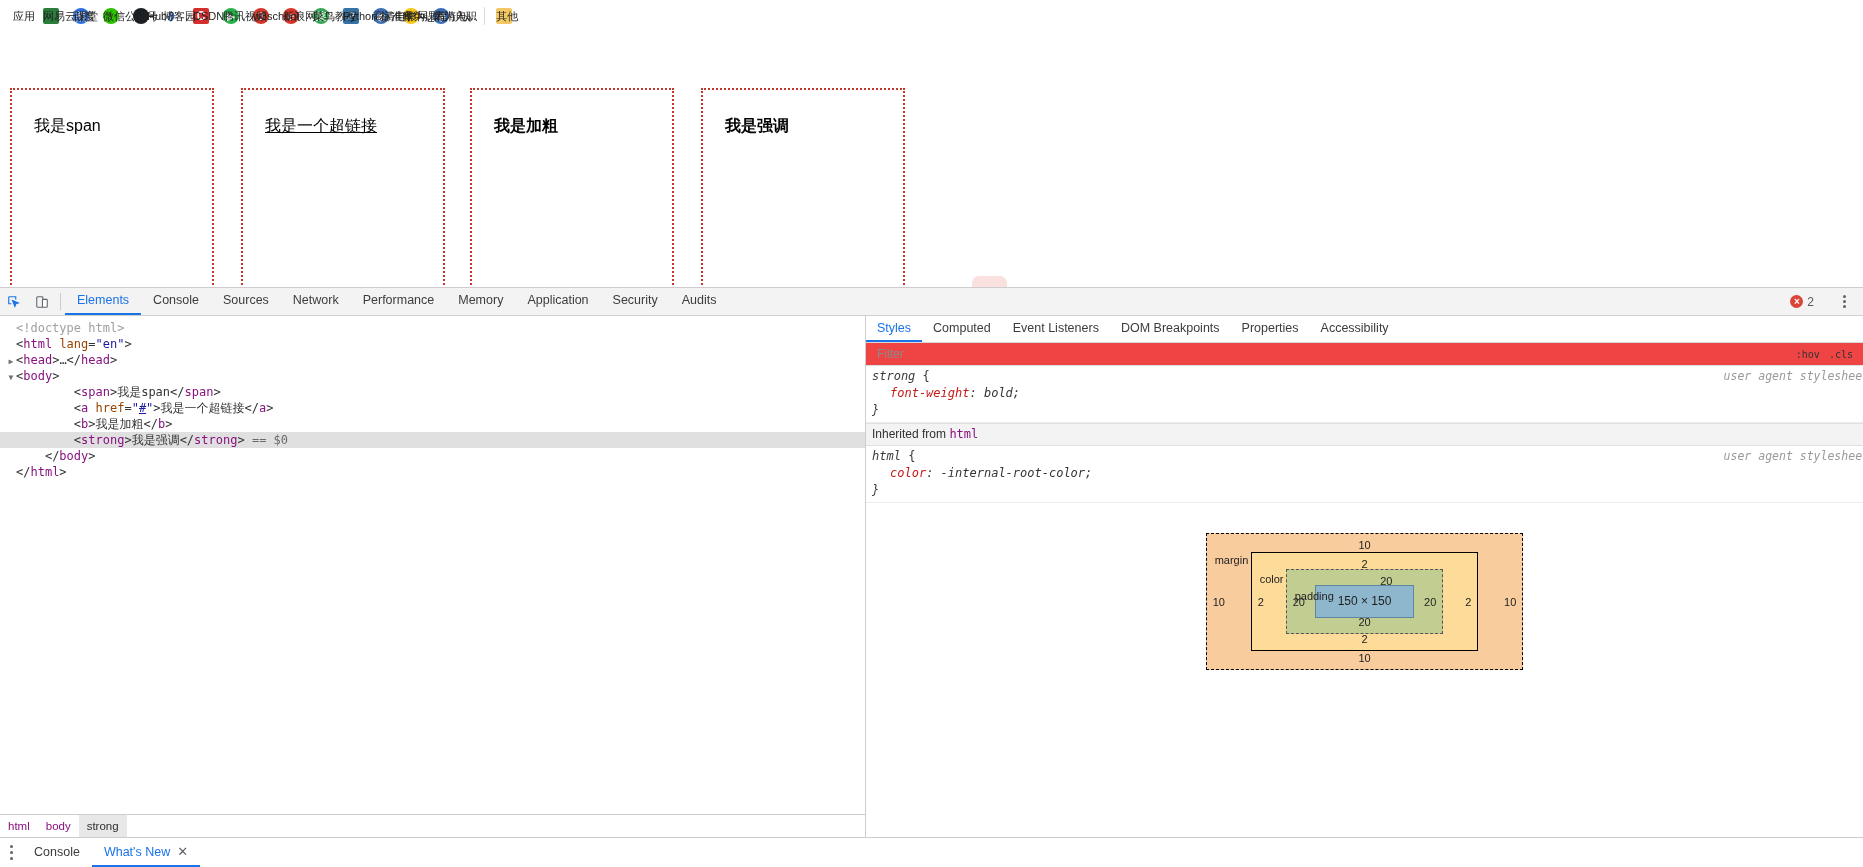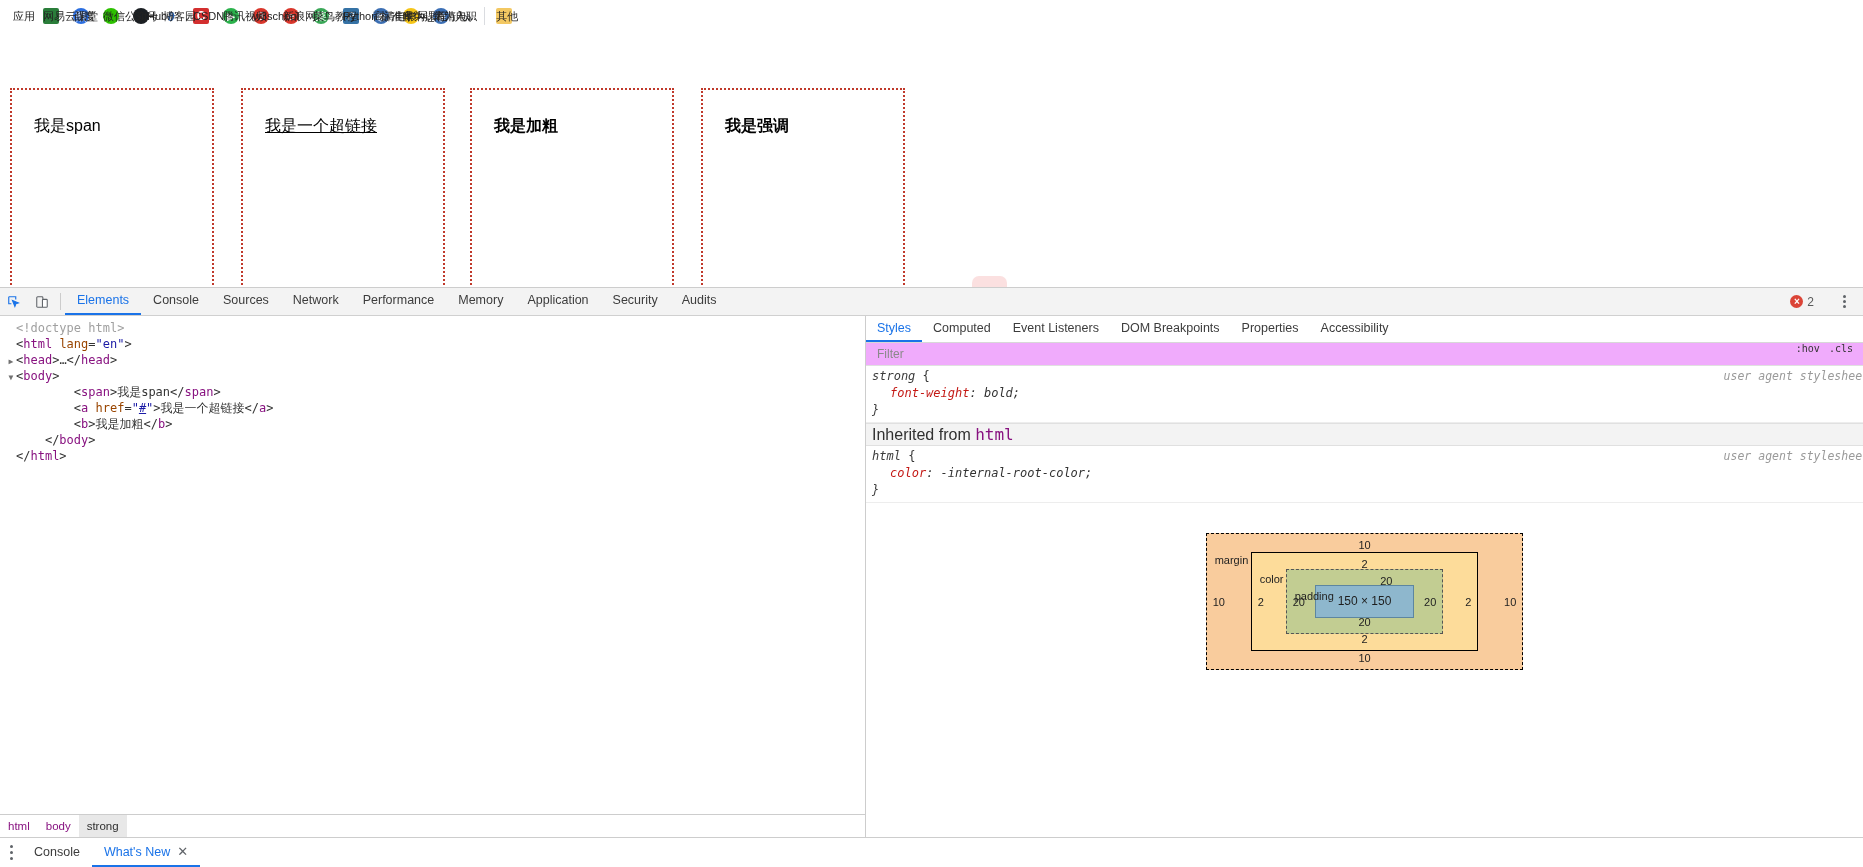--- a/index.html
+++ b/index.html
@@ -313,21 +313,22 @@
     color: #3c3c3c;
     border-bottom: 2px solid transparent;
     cursor: default;
   }
   .st-tab.active { color:#1a73e8; border-bottom-color:#1a73e8; }
 
   #filter-row {
     height: 22px;
     min-height: 22px;
     display: flex;
-    background: #f0abfc;
+    align-items: center;
+    background: #ef4444;
     border-bottom: 1px solid #e0e0e0;
     padding: 0 6px;
     font-size: 12px;
     color: #777;
   }
   .filter-input {
     flex: 1;
     border: none;
     background: transparent;
     font-family: "Liberation Sans", sans-serif;
@@ -369,21 +370,21 @@
     font-style: italic;
     font-size: 11.5px;
     white-space: nowrap;
   }
   .inherited-head {
     background: #f3f3f3;
     border-top: 1px solid #e0e0e0;
     border-bottom: 1px solid #e0e0e0;
     padding: 2px 6px;
     font-family: "Liberation Sans", sans-serif;
-    font-size: 16px;
+    font-size: 12px;
     color: #303030;
   }
   .inherited-head .mono { font-family:"DejaVu Sans Mono", monospace; color:#881280;}
 
   
   #box-model-wrap {
     padding: 30px 0 0 0;
     display: flex;
     justify-content: center;
   }
@@ -606,20 +607,21 @@
 
     <div id="dom-pane">
       <div id="dom-tree">
           <div class="dom-line"><span class="tw"></span><span class="doctype">&lt;!doctype html&gt;</span></div>
           <div class="dom-line"><span class="tw"></span><span class="punc">&lt;</span><span class="tag">html</span> <span class="attr-name">lang</span><span class="punc">=</span><span class="attr-val">"en"</span><span class="punc">&gt;</span></div>
           <div class="dom-line"><span class="tw">▶</span><span class="punc">&lt;</span><span class="tag">head</span><span class="punc">&gt;</span><span class="txt">…</span><span class="punc">&lt;/</span><span class="tag">head</span><span class="punc">&gt;</span></div>
           <div class="dom-line"><span class="tw">▼</span><span class="punc">&lt;</span><span class="tag">body</span><span class="punc">&gt;</span></div>
           <div class="dom-line"><span class="tw"></span>&nbsp;&nbsp;&nbsp;&nbsp;&nbsp;&nbsp;&nbsp;&nbsp;<span class="punc">&lt;</span><span class="tag">span</span><span class="punc">&gt;</span><span class="txt">我是span</span><span class="punc">&lt;/</span><span class="tag">span</span><span class="punc">&gt;</span></div>
           <div class="dom-line"><span class="tw"></span>&nbsp;&nbsp;&nbsp;&nbsp;&nbsp;&nbsp;&nbsp;&nbsp;<span class="punc">&lt;</span><span class="tag">a</span> <span class="attr-name">href</span><span class="punc">=</span><span class="attr-val">"</span><span class="href-link">#</span><span class="attr-val">"</span><span class="punc">&gt;</span><span class="txt">我是一个超链接</span><span class="punc">&lt;/</span><span class="tag">a</span><span class="punc">&gt;</span></div>
           <div class="dom-line"><span class="tw"></span>&nbsp;&nbsp;&nbsp;&nbsp;&nbsp;&nbsp;&nbsp;&nbsp;<span class="punc">&lt;</span><span class="tag">b</span><span class="punc">&gt;</span><span class="txt">我是加粗</span><span class="punc">&lt;/</span><span class="tag">b</span><span class="punc">&gt;</span></div>
+          <div class="dom-line selected"><span class="tw"></span>&nbsp;&nbsp;&nbsp;&nbsp;&nbsp;&nbsp;&nbsp;&nbsp;<span class="punc">&lt;</span><span class="tag">strong</span><span class="punc">&gt;</span><span class="txt">我是强调</span><span class="punc">&lt;/</span><span class="tag">strong</span><span class="punc">&gt;</span> <span class="sel-marker">== $0</span></div>
           <div class="dom-line"><span class="tw"></span>&nbsp;&nbsp;&nbsp;&nbsp;<span class="punc">&lt;/</span><span class="tag">body</span><span class="punc">&gt;</span></div>
           <div class="dom-line"><span class="tw"></span><span class="punc">&lt;/</span><span class="tag">html</span><span class="punc">&gt;</span></div>
         </div>
       <div id="breadcrumb">
           <span class="crumb">html</span>
           <span class="crumb">body</span>
           <span class="crumb active">strong</span>
         </div>
     </div>
 

